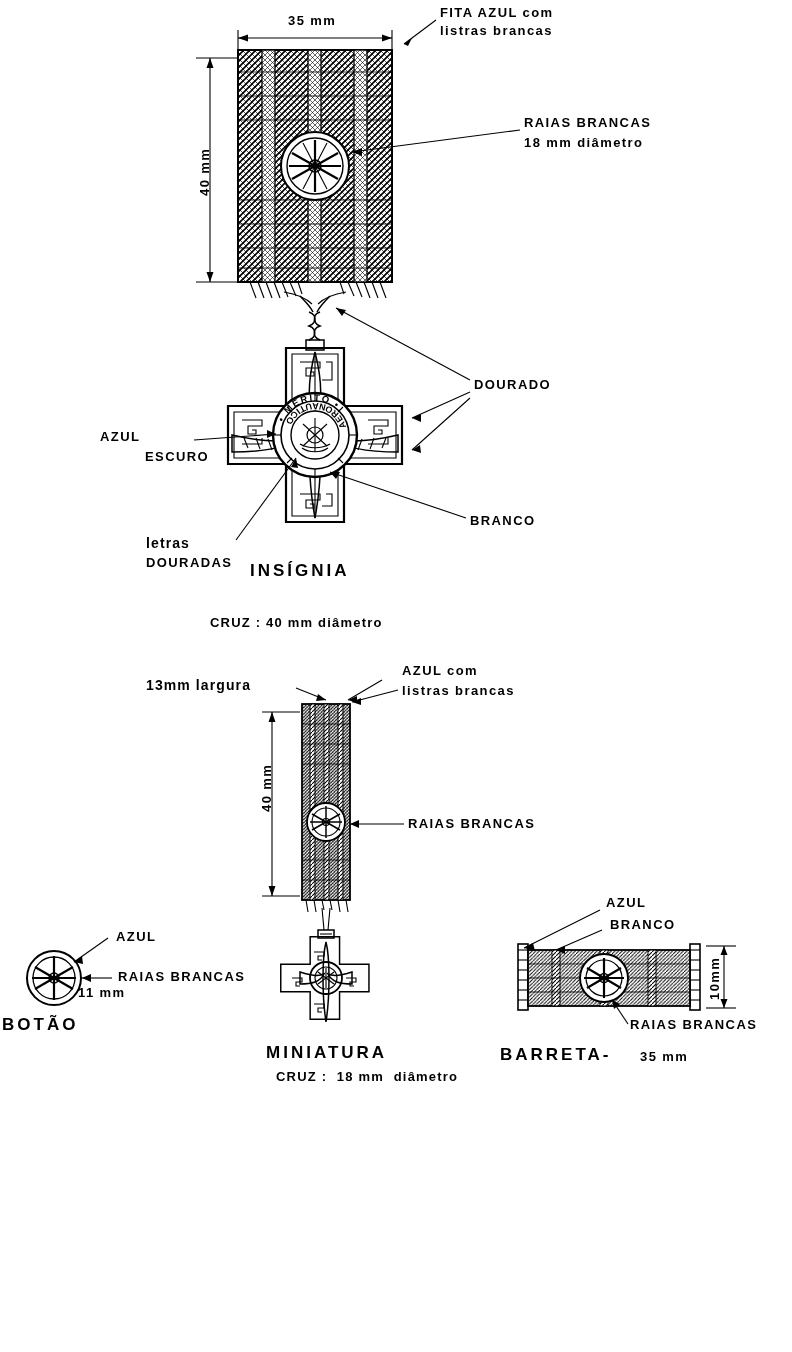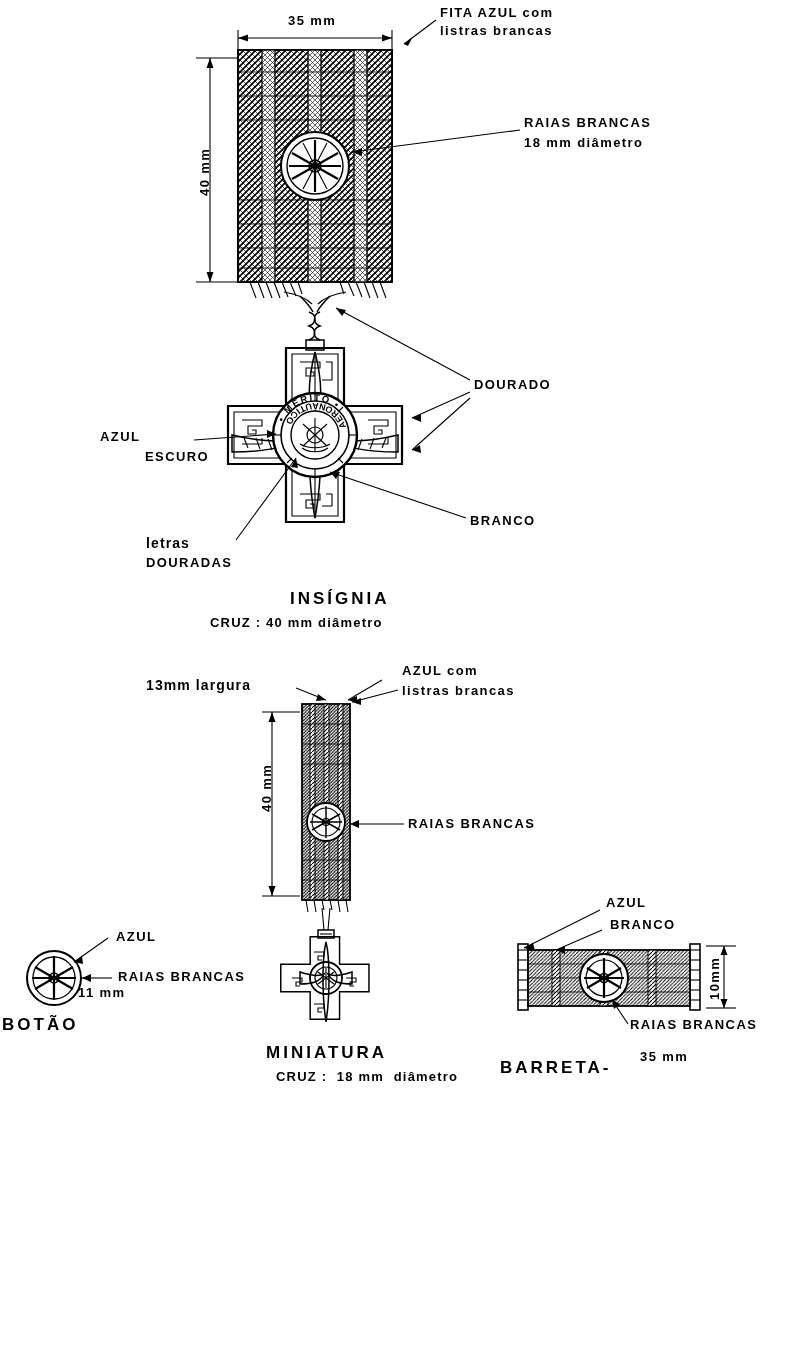--- a/index.html
+++ b/index.html
@@ -447,38 +447,38 @@
   <div class="lbl" style="left:474px; top:376px;">DOURADO</div>
 
   <div class="lbl" style="left:100px; top:428px;">AZUL</div>
   <div class="lbl" style="left:111px; top:448px;margin-left:34px;">ESCURO</div>
 
   <div class="lbl" style="left:470px; top:512px;">BRANCO</div>
 
   <div class="lbl small" style="left:146px; top:534px;">letras</div>
   <div class="lbl" style="left:146px; top:554px;">DOURADAS</div>
 
-  <div class="lbl title" style="left:250px; top:588px;margin-left:40px;">INSÍGNIA</div>
+  <div class="lbl title" style="left:250px; top:560px;">INSÍGNIA</div>
   <div class="lbl subtitle" style="left:210px; top:614px;">CRUZ : 40 mm diâmetro</div>
 
   <div class="lbl small" style="left:146px; top:676px;">13mm largura</div>
   <div class="lbl" style="left:402px; top:662px;">AZUL com</div>
   <div class="lbl" style="left:402px; top:682px;">listras brancas</div>
   <div class="lbl vert" style="left:258px; top:812px;">40 mm</div>
   <div class="lbl" style="left:408px; top:815px;">RAIAS BRANCAS</div>
   <div class="lbl title" style="left:266px; top:1042px;">MINIATURA</div>
   <div class="lbl subtitle" style="left:236px; top:1068px;margin-left:40px;">CRUZ :  18 mm  diâmetro</div>
 
   <div class="lbl" style="left:116px; top:928px;">AZUL</div>
   <div class="lbl" style="left:118px; top:968px;">RAIAS BRANCAS</div>
   <div class="lbl title" style="left:2px; top:1014px;">BOTÃO</div>
   <div class="lbl" style="left:78px; top:984px;">11 mm</div>
 
   <div class="lbl" style="left:606px; top:894px;">AZUL</div>
   <div class="lbl" style="left:610px; top:916px;">BRANCO</div>
   <div class="lbl" style="left:630px; top:1016px;">RAIAS BRANCAS</div>
   <div class="lbl vert" style="left:706px; top:1000px;">10mm</div>
-  <div class="lbl title" style="left:500px; top:1044px;margin-top:13px;">BARRETA-</div>
+  <div class="lbl title" style="left:500px; top:1044px;">BARRETA-</div>
   <div class="lbl" style="left:640px; top:1048px;">35 mm</div>
 
   <div class="lbl official" style="left:228px; top:1352px;">OFICIAL</div>
 
 </div>
 
 </body></html>

